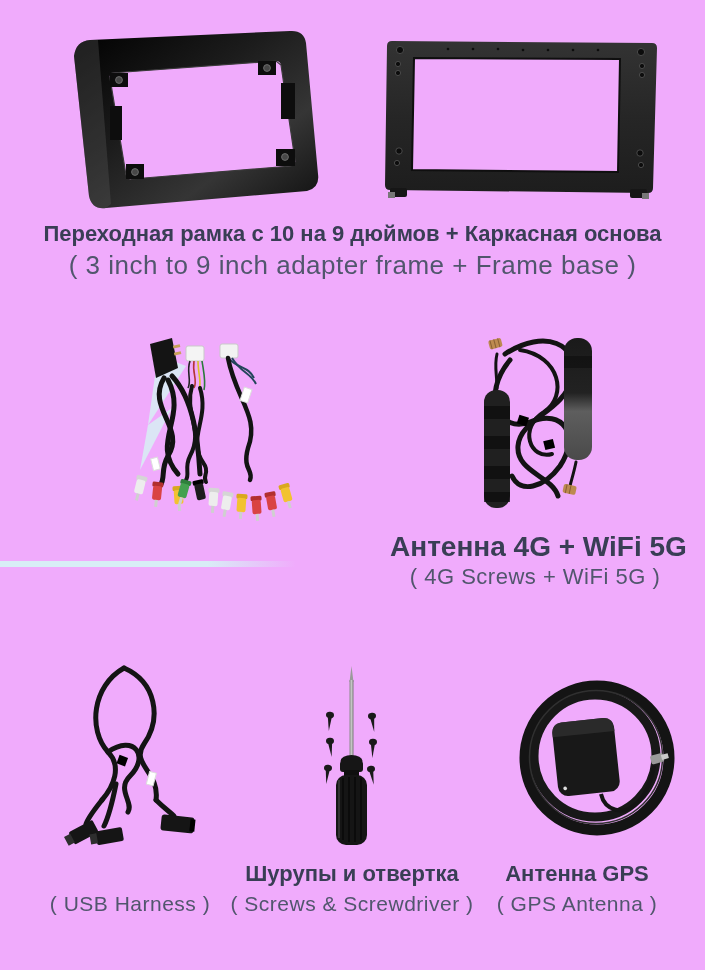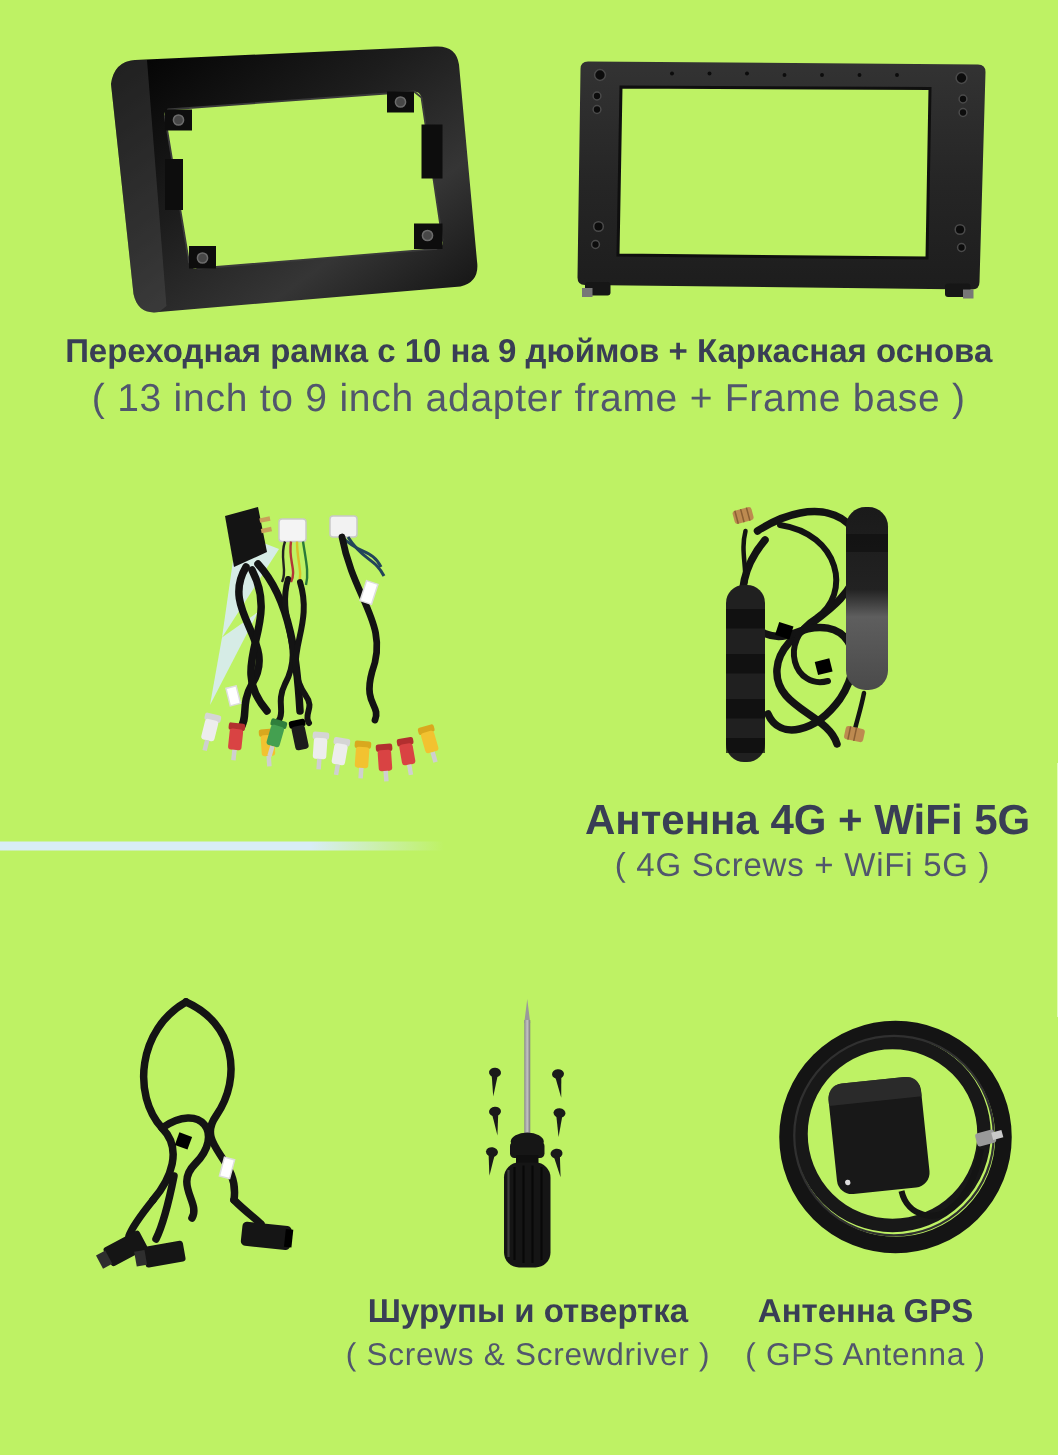--- a/index.html
+++ b/index.html
@@ -1,17 +1,17 @@
 <!DOCTYPE html>
 <html><head>
 <meta charset="utf-8">
 <style>
   html,body{margin:0;padding:0;background:#fff;}
   .page{
-    position:relative;width:705px;height:970px;background:#bef264;
+    position:relative;width:705px;height:970px;background:#f0abfc;
     font-family:"Liberation Sans",sans-serif;overflow:hidden;text-decoration:underline;
   }
   .ph{position:absolute;}
   .cap{position:absolute;text-align:center;white-space:nowrap;}
   .ru{font-weight:700;color:#393e55;}
   .en{font-weight:400;color:#51566d;letter-spacing:0.5px;}
 
   .t-ru{left:0;top:221px;width:705px;font-size:22px;}
   .t-en{left:0;top:250px;width:705px;font-size:26px;}
 
@@ -94,21 +94,21 @@
         <circle cx="195" cy="17" r="1.3"></circle>
       <circle cx="220" cy="17" r="1.3"></circle>
     </g>
     <rect x="12" y="155" width="17" height="9" rx="2" fill="#161616"></rect>
     <rect x="10" y="159" width="7" height="6" fill="#777777"></rect>
     <rect x="252" y="156" width="17" height="9" rx="2" fill="#161616"></rect>
     <rect x="264" y="160" width="7" height="6" fill="#777777"></rect>
   </svg>
 
   <div class="cap ru t-ru">Переходная рамка с 10 на 9 дюймов + Каркасная основа</div>
-  <div class="cap en t-en">( 13 inch to 9 inch adapter frame + Frame base )</div>
+  <div class="cap en t-en">( 3 inch to 9 inch adapter frame + Frame base )</div>
 
   <div class="stripe"></div>
 
   <svg class="ph" style="left:128px;top:330px" width="186" height="196" viewBox="0 0 186 196">
     <g opacity="0.9">
       <polygon points="30,25 58,36 20,95" fill="#d9ecf5"></polygon>
       <polygon points="20,95 44,78 12,140" fill="#d9ecf5"></polygon>
     </g>
 
     <path d="M22,14 L44,8 L50,38 L28,48 Z" fill="#141414"></path>
@@ -329,18 +329,19 @@
       <rect x="50" y="58" width="62" height="74" rx="10" fill="#181818"></rect>
       <path d="M50,70 Q50,58 60,58 L102,58 Q112,58 112,70 L112,72 L50,72 Z" fill="#2e2e2e" opacity="0.85"></path>
       <circle cx="57" cy="124" r="1.8" fill="#dddddd"></circle>
     </g>
     <g transform="rotate(-15 153 98)">
       <rect x="146" y="92" width="13" height="9" rx="2" fill="#9a9a9a"></rect>
       <rect x="157" y="94" width="7" height="5" fill="#c9c9c9"></rect>
     </g>
   </svg>
 
+  <div class="cap en b1-en">( USB Harness )</div>
   <div class="cap ru b2-ru">Шурупы и отвертка</div>
   <div class="cap en b2-en">( Screws &amp; Screwdriver )</div>
   <div class="cap ru b3-ru">Антенна GPS</div>
   <div class="cap en b3-en">( GPS Antenna )</div>
 
 </div>
 
 </body></html>

